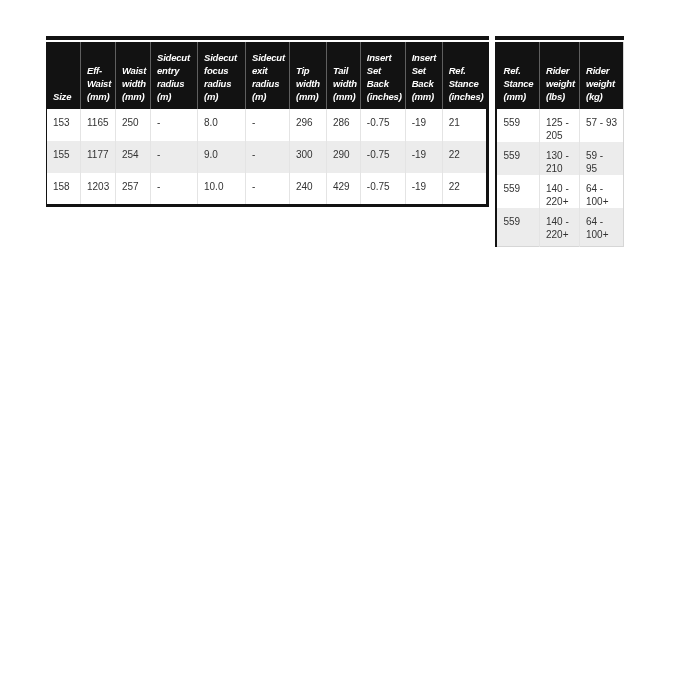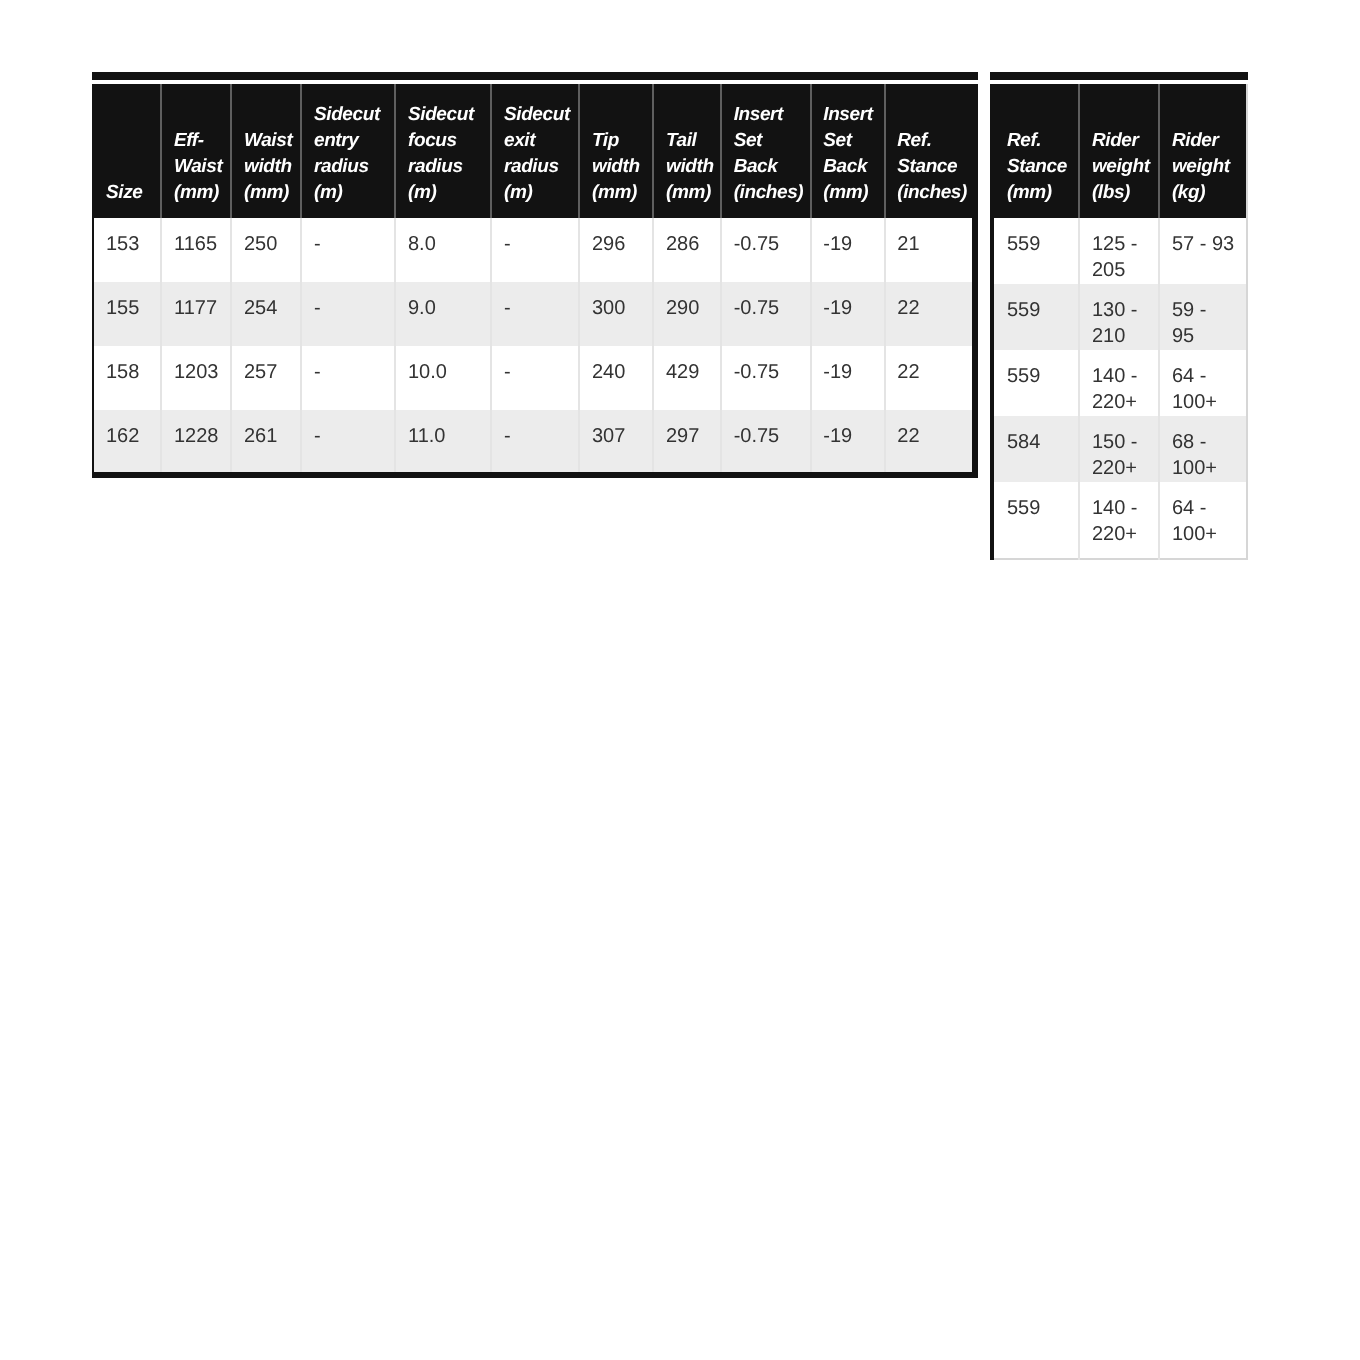--- a/index.html
+++ b/index.html
@@ -225,33 +225,20 @@
               <td>257</td>
               <td>-</td>
               <td>10.0</td>
               <td>-</td>
               <td>240</td>
               <td>429</td>
               <td>-0.75</td>
               <td>-19</td>
               <td>22</td>
             </tr>
-            <tr>
-              <td>162</td>
-              <td>1228</td>
-              <td>261</td>
-              <td>-</td>
-              <td>11.0</td>
-              <td>-</td>
-              <td>307</td>
-              <td>297</td>
-              <td>-0.75</td>
-              <td>-19</td>
-              <td>22</td>
-            </tr>
           </tbody>
       </table>
     </div>
 
     <div class="panel">
       <table class="stance-table" id="stance-table">
         <colgroup>
           <col style="width:43px">
             <col style="width:40px">
             <col style="width:44px">
@@ -296,27 +283,20 @@
 95</td>
             </tr>
             <tr>
               <td>559</td>
               <td>140 -
 220+</td>
               <td>64 -
 100+</td>
             </tr>
             <tr>
-              <td>584</td>
-              <td>150 -
-220+</td>
-              <td>68 -
-100+</td>
-            </tr>
-            <tr>
               <td>559</td>
               <td>140 -
 220+</td>
               <td>64 -
 100+</td>
             </tr>
           </tbody>
       </table>
     </div>
 

